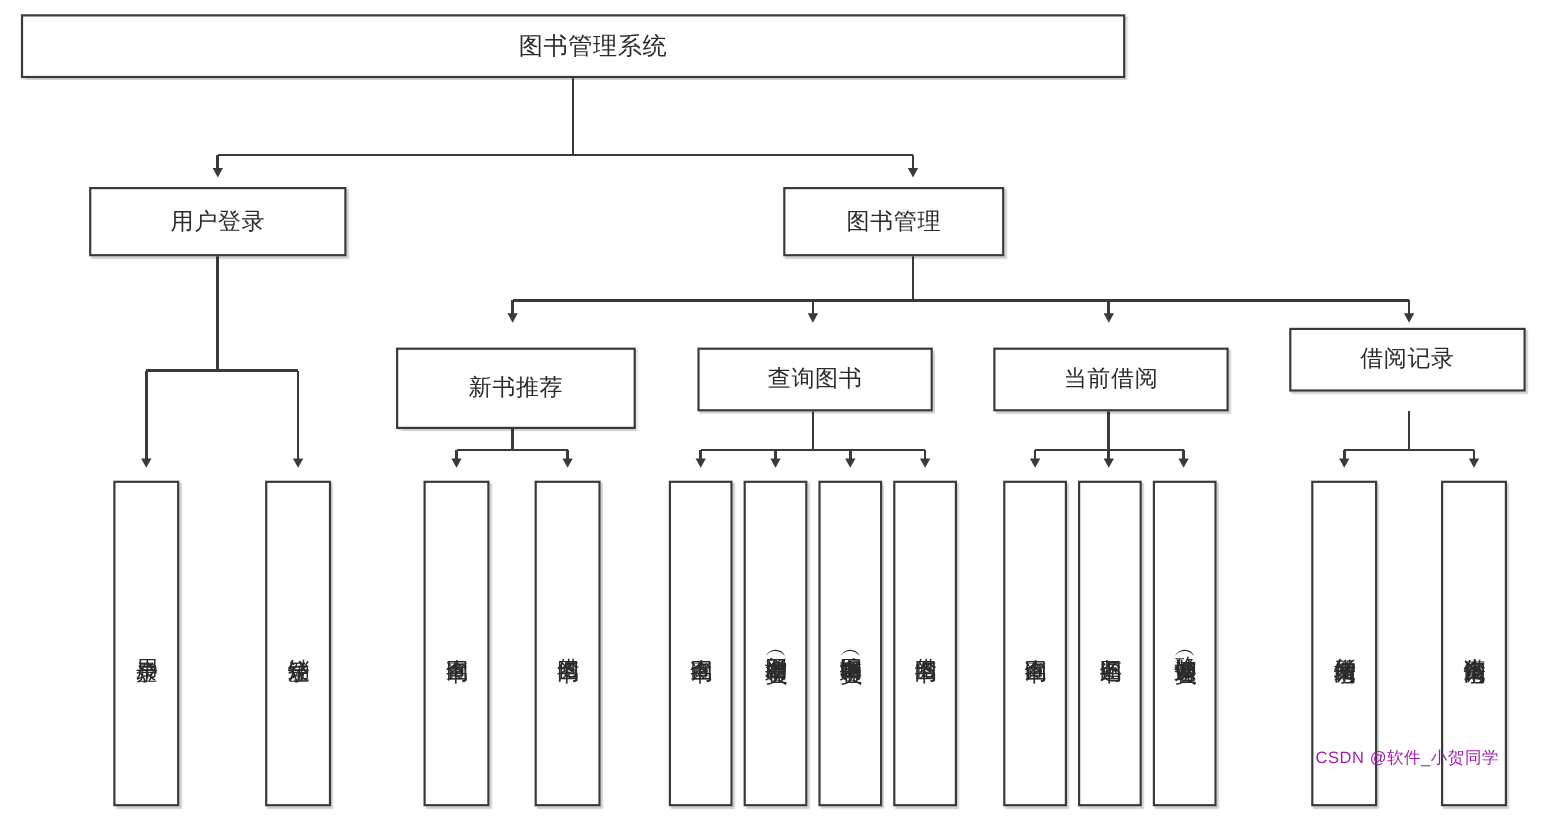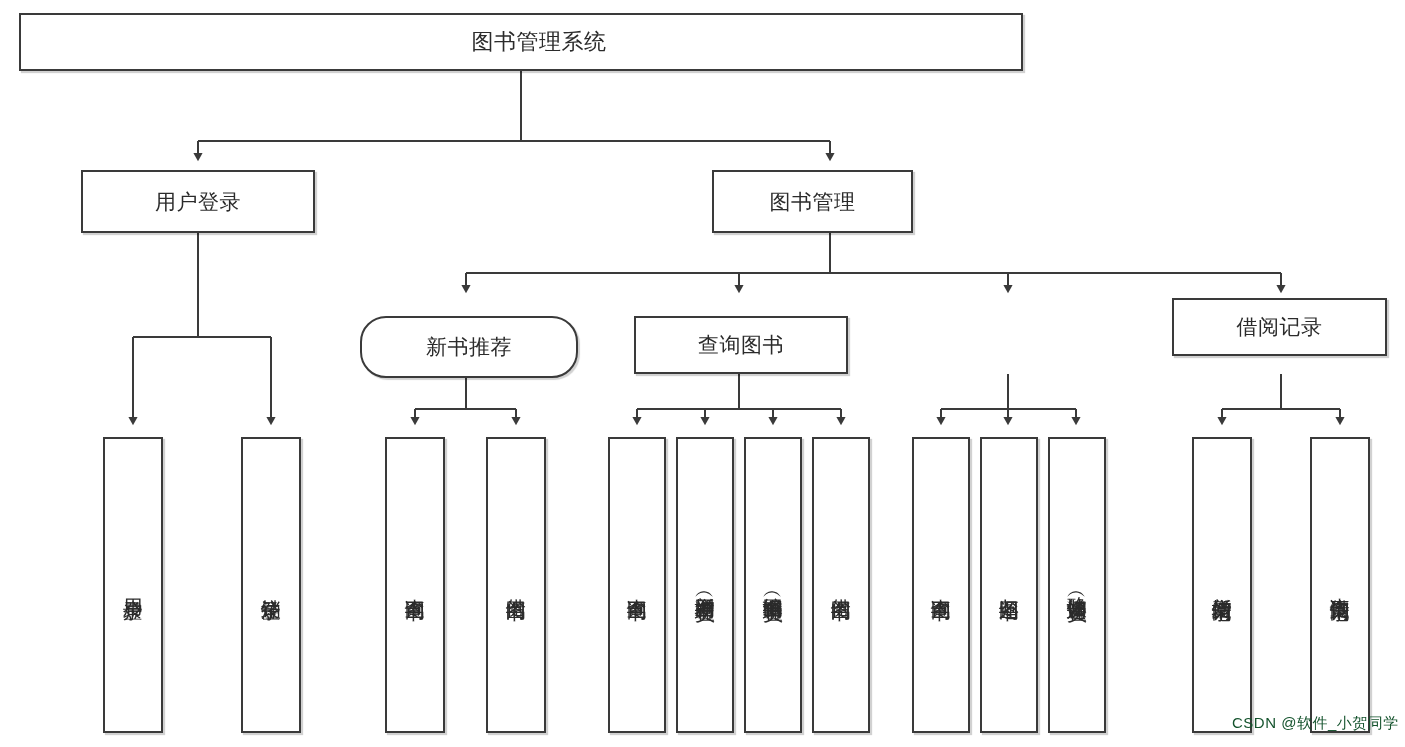--- a/index.html
+++ b/index.html
@@ -57,27 +57,26 @@
     font-size: 20px;
     color: #2b2b2b;
     line-height: 1.22;
     letter-spacing: 1px;
     white-space: nowrap;
     text-align: center;
   }
   .watermark {
     position: absolute;
     left: 1196px;
-    top: 714px;
+    top: 680px;
     font-size: 15px;
-    color: #14532d;
+    color: #a21caf;
     letter-spacing: 0.5px;
     white-space: nowrap;
     pointer-events: none;
-    margin-left: 36px;
   }
 </style>
 </head>
 <body>
 
 <div id="diagram-root">
 
   <svg id="flow-svg" viewBox="0 0 1405 747">
     <defs>
       <marker id="arrowhead" markerWidth="11" markerHeight="11" refX="3.2" refY="5.5" orient="auto" markerUnits="userSpaceOnUse">
@@ -132,26 +131,29 @@
     <span class="node-label-h">图书管理系统</span>
   </div>
 
   <div class="node-box" style="left:81px; top:170px; width:234px; height:63px;">
     <span class="node-label-h">用户登录</span>
   </div>
   <div class="node-box" style="left:712px; top:170px; width:201px; height:63px;">
     <span class="node-label-h">图书管理</span>
   </div>
 
-  <div class="node-box" style="left:360px; top:316px; width:218px; height:62px;border-radius:26px;">
+  <div class="node-box" style="left:360px; top:316px; width:218px; height:74px;">
     <span class="node-label-h">新书推荐</span>
   </div>
   <div class="node-box" style="left:634px; top:316px; width:214px; height:58px;">
     <span class="node-label-h">查询图书</span>
   </div>
+  <div class="node-box" style="left:903px; top:316px; width:214px; height:58px;">
+    <span class="node-label-h">当前借阅</span>
+  </div>
   <div class="node-box" style="left:1172px; top:298px; width:215px; height:58px;">
     <span class="node-label-h">借阅记录</span>
   </div>
 
   <div class="node-box leaf" style="left:103px; top:437px; width:60px; height:296px;">
     <span class="node-label-v">用户登录</span>
   </div>
   <div class="node-box leaf" style="left:241px; top:437px; width:60px; height:296px;">
     <span class="node-label-v">注销登录</span>
   </div>

